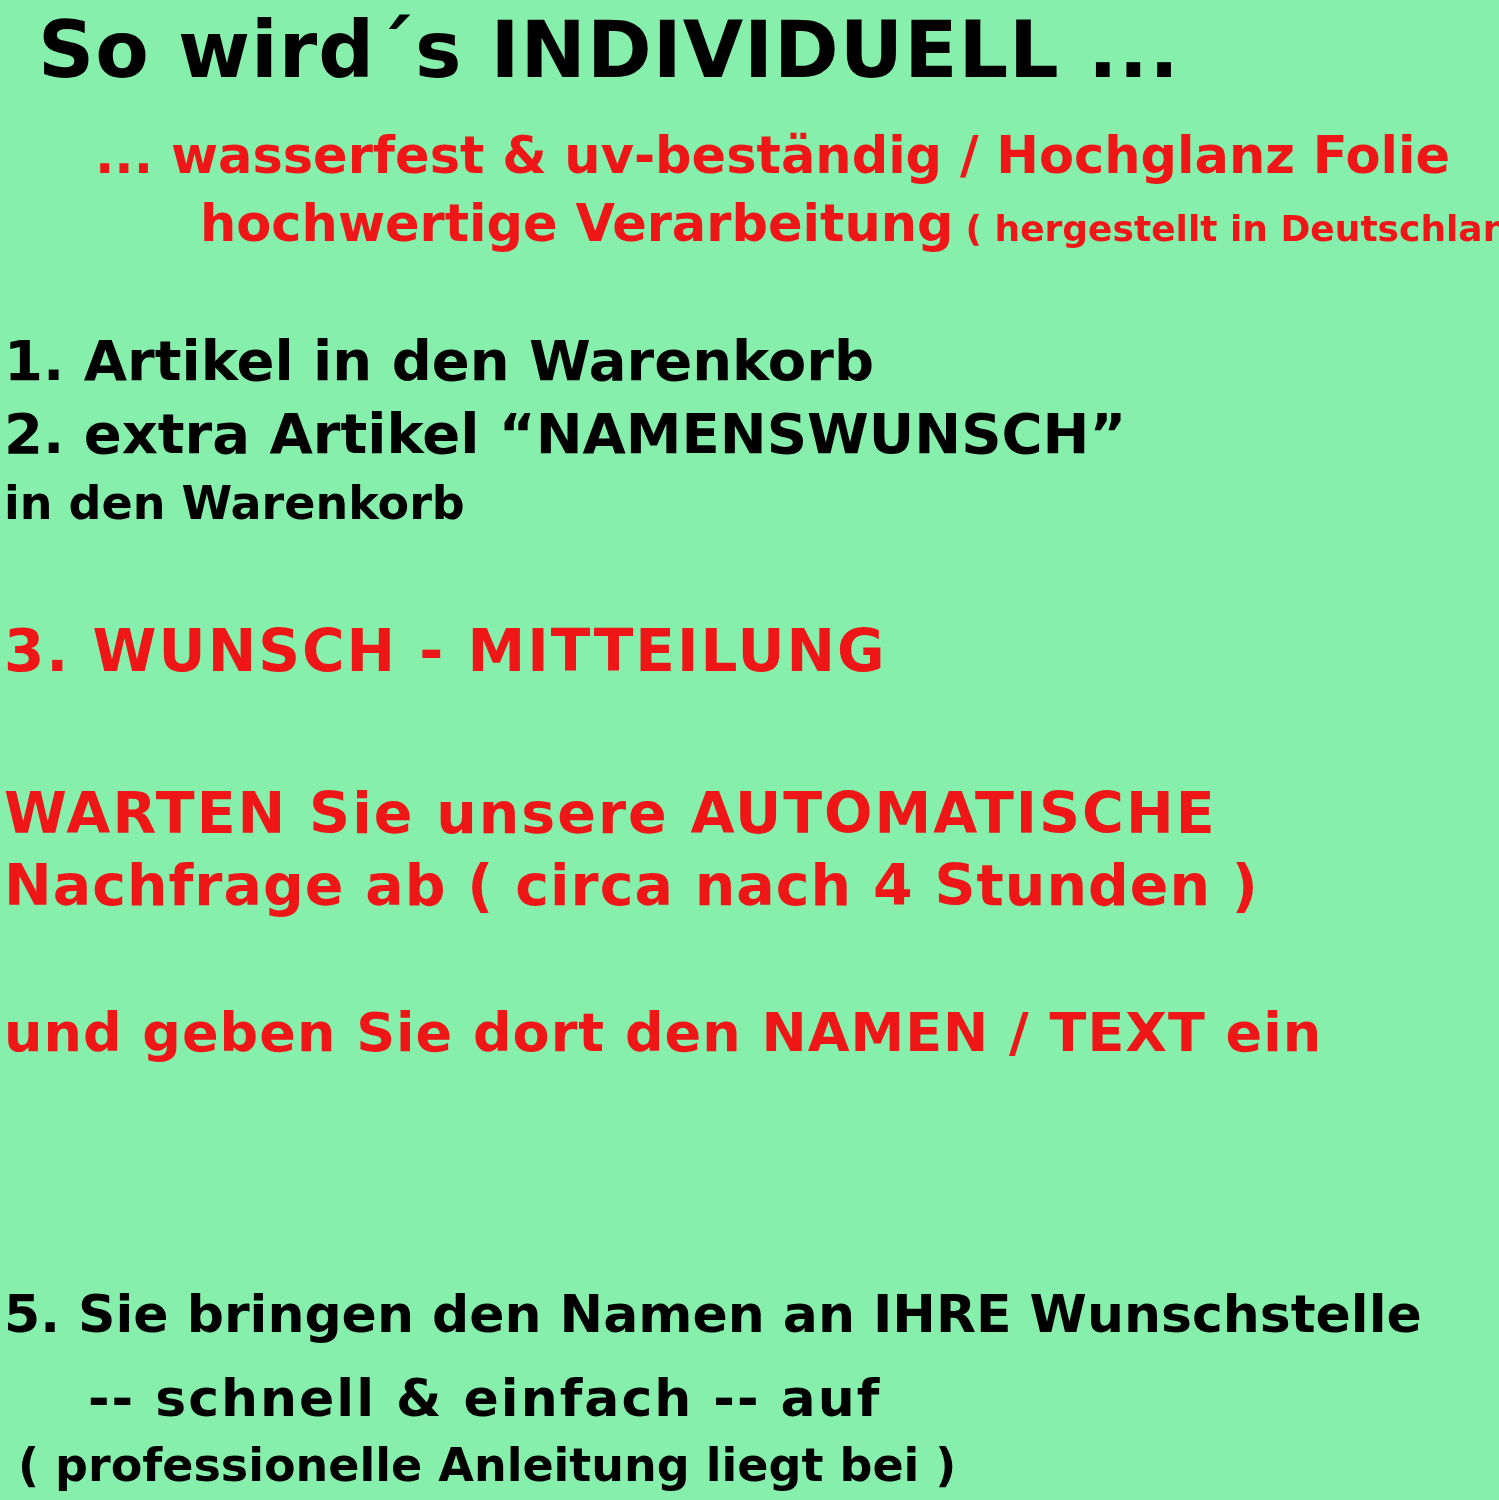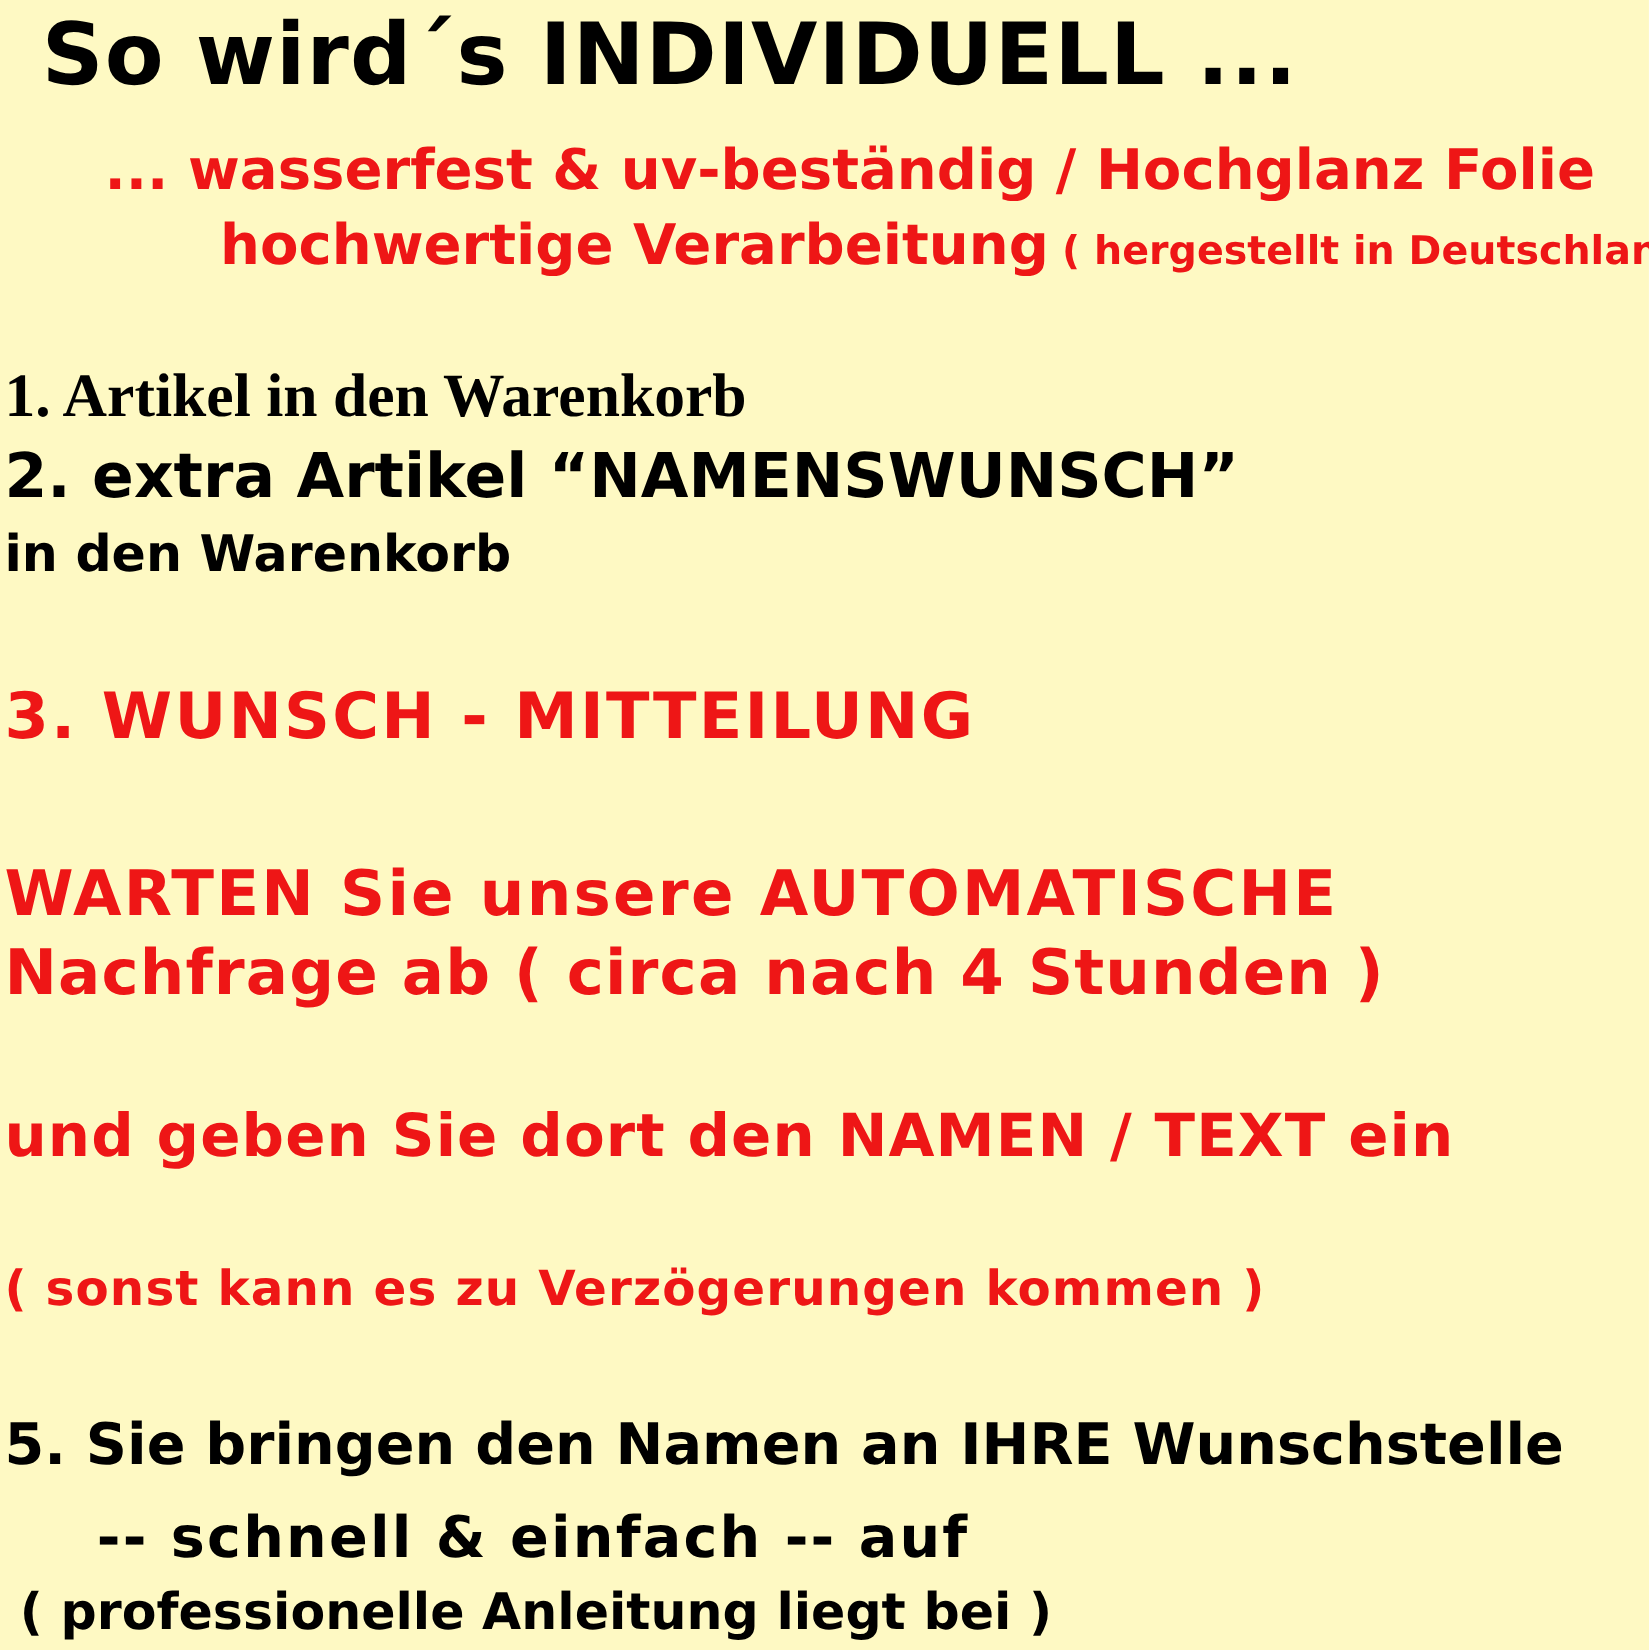--- a/index.html
+++ b/index.html
@@ -4,39 +4,39 @@
 <style>
   html, body {
     margin: 0;
     padding: 0;
     background: #ffffff;
   }
   .canvas {
     position: relative;
     width: 1499px;
     height: 1500px;
-    background: #fef9c3;
+    background: #86efac;
     overflow: hidden;
     font-family: "DejaVu Sans", "Liberation Sans", sans-serif;
     font-weight: 700;
     white-space: nowrap;
   }
   .line {
     position: absolute;
     line-height: 1.1;
   }
   .black { color: #000000; }
   .red   { color: var(--red, #ee1616); }
 
   .title       { top: 8px;    left: 38px;  font-size: 78px; letter-spacing: 1px; }
   .sub1        { top: 128px;  left: 95px;  font-size: 51px; }
   .sub2        { top: 196px;  left: 200px; font-size: 51px; }
   .sub2-note   { font-size: 36px; margin-left: 12px; }
 
-  .step1       { top: 330px;  left: 4px;   font-size: 56px; font-family: Liberation Serif, serif; }
+  .step1       { top: 330px;  left: 4px;   font-size: 56px; }
   .step2a      { top: 403px;  left: 4px;   font-size: 56px; }
   .step2b      { top: 478px;  left: 4px;   font-size: 46px; }
 
   .step3       { top: 620px;  left: 4px;   font-size: 58px; letter-spacing: 2px; }
 
   .warten1     { top: 782px;  left: 4px;   font-size: 57px; letter-spacing: 2px; text-align: center; }
   .warten2     { top: 854px;  left: 4px;   font-size: 57px; letter-spacing: 1px; }
 
   .namen       { top: 1003px; left: 4px;   font-size: 54px; letter-spacing: 1px; }
 
@@ -66,21 +66,20 @@
   <div class="line step2b black">in den Warenkorb</div>
 
   <div class="line step3 red">3. WUNSCH - MITTEILUNG</div>
 
   <div class="line warten1 red">WARTEN Sie unsere AUTOMATISCHE</div>
 
   <div class="line warten2 red">Nachfrage ab ( circa nach 4 Stunden )</div>
 
   <div class="line namen red">und geben Sie dort den NAMEN / TEXT ein</div>
 
-  <div class="line sonst red">( sonst kann es zu Verzögerungen kommen )</div>
 
   <div class="line step4a black">5. Sie bringen den Namen an IHRE Wunschstelle</div>
 
   <div class="line step4b black">-- schnell &amp; einfach -- auf</div>
 
   <div class="line step4c black">( professionelle Anleitung liegt bei )</div>
 
 </div>
 
 </body></html>

